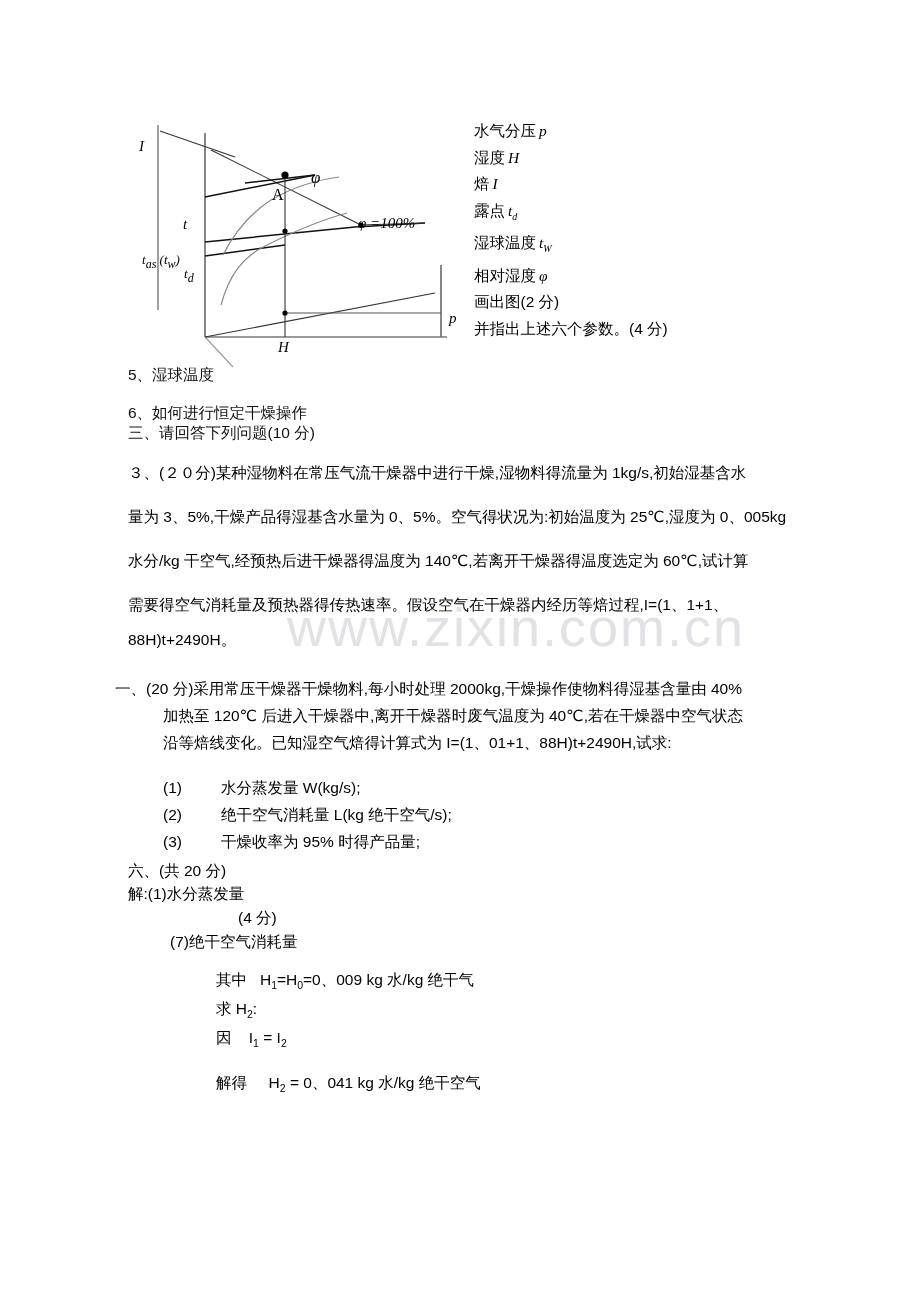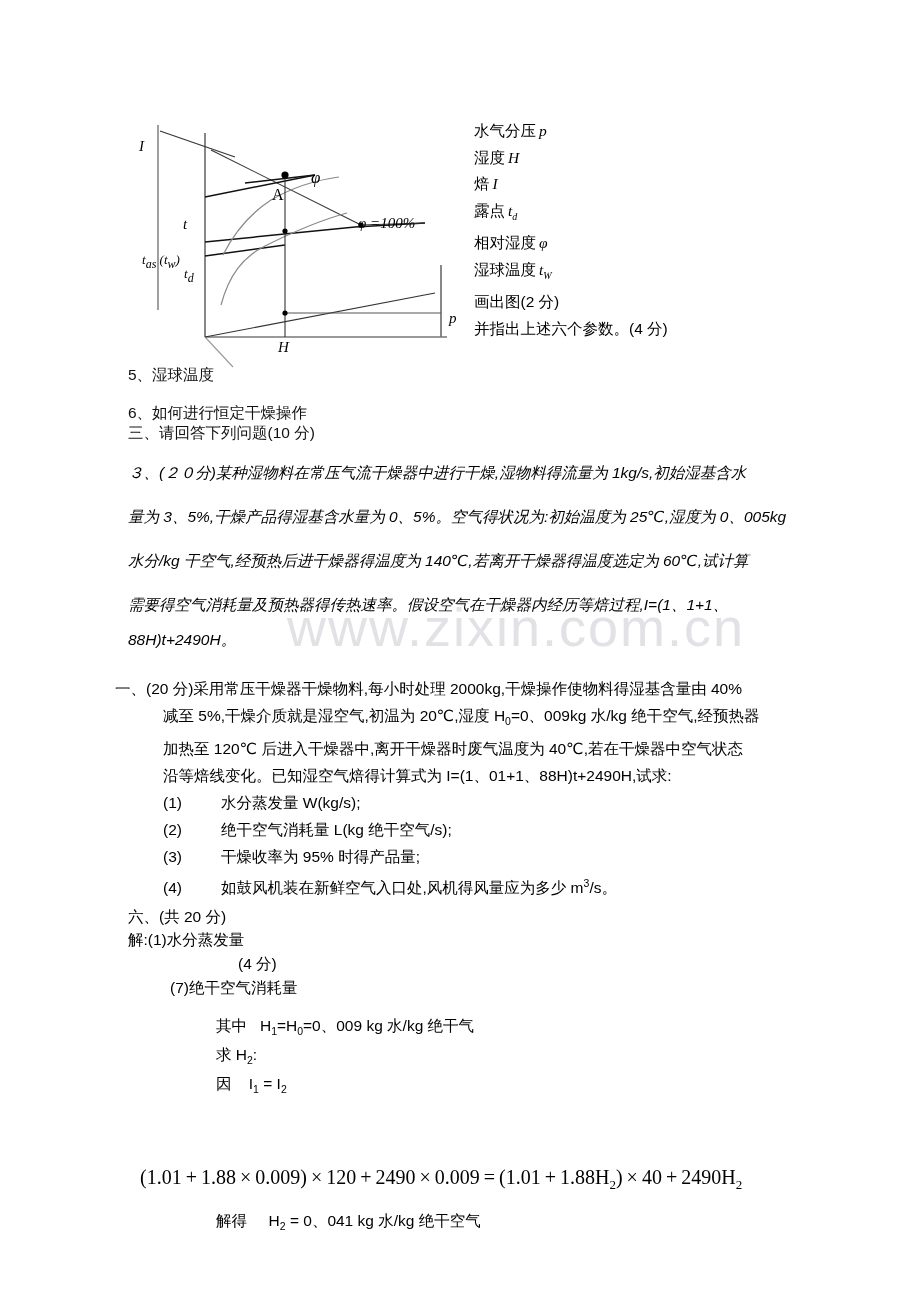--- a/index.html
+++ b/index.html
@@ -240,89 +240,82 @@
       <div class="pline">
         <span>湿度</span><span class="sym"><i>H</i></span>
       </div>
       <div class="pline">
         <span>焙</span><span class="sym"><i>I</i></span>
       </div>
       <div class="pline">
         <span>露点</span><span class="sym"><i>t</i><span class="sb">d</span></span>
       </div>
       <div class="pline">
+        <span>湿球温度</span><span class="sym"><i>t</i><span class="sb">W</span></span>
+      </div>
+      <div class="pline">
         <span>相对湿度</span><span class="sym"><i>φ</i></span>
-      </div>
-      <div class="pline">
-        <span>湿球温度</span><span class="sym"><i>t</i><span class="sb">W</span></span>
       </div>
       <div class="pline">画出图(2 分)</div>
       <div class="pline">并指出上述六个参数。(4 分)</div>
     </div>
 
   </div>
 
   <div id="body-text">
 
     <div class="tline q-line">5、湿球温度</div>
 
     <div class="tline q-line gap-6">6、如何进行恒定干燥操作</div>
 
     <div class="tline q-line">三、请回答下列问题(10 分)</div>
 
-    <div style="margin-top:8px;font-style:italic;">
+    <div style="margin-top:8px;">
       <div class="para3">３、(２０分)某种湿物料在常压气流干燥器中进行干燥,湿物料得流量为 1kg/s,初始湿基含水</div>
       <div class="para3">量为 3、5%,干燥产品得湿基含水量为 0、5%。空气得状况为:初始温度为 25℃,湿度为 0、005kg</div>
       <div class="para3">水分/kg 干空气,经预热后进干燥器得温度为 140℃,若离开干燥器得温度选定为 60℃,试计算</div>
       <div class="para3">需要得空气消耗量及预热器得传热速率。假设空气在干燥器内经历等焙过程,I=(1、1+1、</div>
       <div class="para3" style="line-height:26px;">88H)t+2490H。</div>
     </div>
 
     <div class="para-one" style="margin-top:22px;">
       <span class="hang">一、(20 分)采用常压干燥器干燥物料,每小时处理 2000kg,干燥操作使物料得湿基含量由 40%</span>
-      <span class="ind"><span>减至 5%,干燥介质就是湿空气,初温为 20℃,湿度 H</span><span class="sub">0</span><span>=0、009kg 水/kg 绝干空气,经预热器</span></span>
       <span class="ind">加热至 120℃ 后进入干燥器中,离开干燥器时废气温度为 40℃,若在干燥器中空气状态</span>
       <span class="ind">沿等焙线变化。已知湿空气焙得计算式为 I=(1、01+1、88H)t+2490H,试求:</span>
     </div>
 
-    <div style="margin-top:0;">
+    <div style="margin-top:18px;">
       <div class="sub-item">
         <span class="num">(1)</span><span>水分蒸发量 W(kg/s);</span>
       </div>
       <div class="sub-item">
         <span class="num">(2)</span><span>绝干空气消耗量 L(kg 绝干空气/s);</span>
       </div>
       <div class="sub-item">
         <span class="num">(3)</span><span>干燥收率为 95% 时得产品量;</span>
-      </div>
-      <div class="sub-item">
-        <span class="num">(4)</span><span>如鼓风机装在新鲜空气入口处,风机得风量应为多少 m</span><span class="sup">3</span><span>/s。</span>
       </div>
     </div>
 
     <div class="ans-line" style="margin-top:4px;">六、(共 20 分)</div>
     <div class="ans-line">解:(1)水分蒸发量</div>
     <div class="ans-ind3">(4 分)</div>
     <div class="ans-ind2">(7)绝干空气消耗量</div>
 
     <div class="ans-ind1" style="margin-top:15px;">
       <span>其中</span>&nbsp;&nbsp;&nbsp;<span>H</span><span class="sub">1</span><span>=H</span><span class="sub">0</span><span>=0、009 kg 水/kg 绝干气</span>
     </div>
 
     <div class="ans-ind1">
       <span>求 H</span><span class="sub">2</span><span>:</span>
     </div>
 
     <div class="ans-ind1">
       <span>因</span>&nbsp;&nbsp;&nbsp;&nbsp;<span>I</span><span class="sub">1</span><span> = I</span><span class="sub">2</span>
     </div>
 
-    <div class="eq-display" style="margin-top:64px;">
-      <span>(1.01 + 1.88 × 0.009) × 120 + 2490 × 0.009 = (1.01 + 1.88H</span><span class="sb">2</span><span>) × 40 + 2490H</span><span class="sb">2</span>
-    </div>
 
     <div class="ans-ind1" style="margin-top:16px;">
       <span>解得</span>&nbsp;&nbsp;&nbsp;&nbsp;&nbsp;<span>H</span><span class="sub">2</span><span> = 0、041 kg 水/kg 绝干空气</span>
     </div>
 
   </div>
 
 </div>
 
 </body></html>

